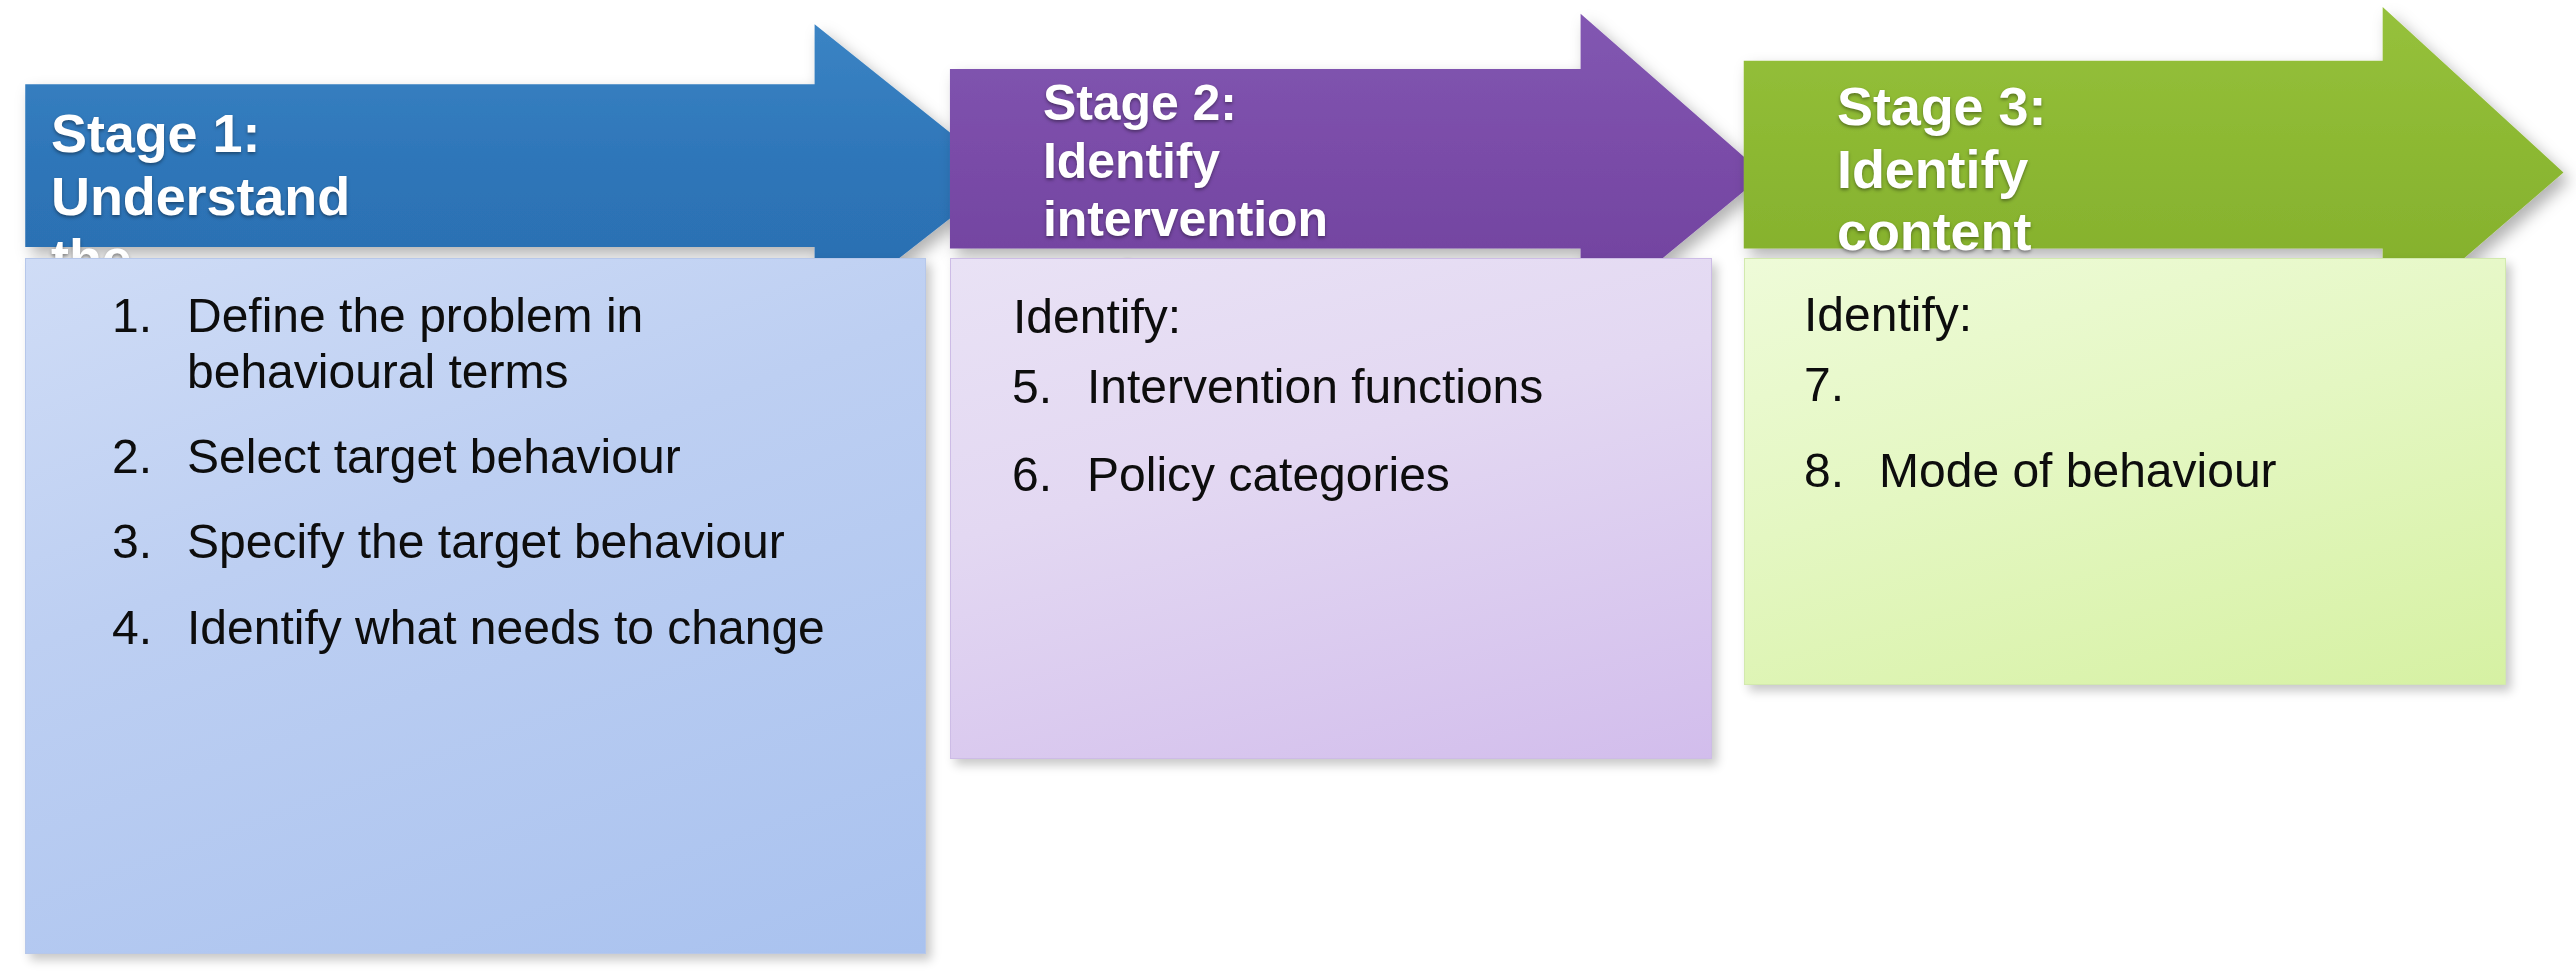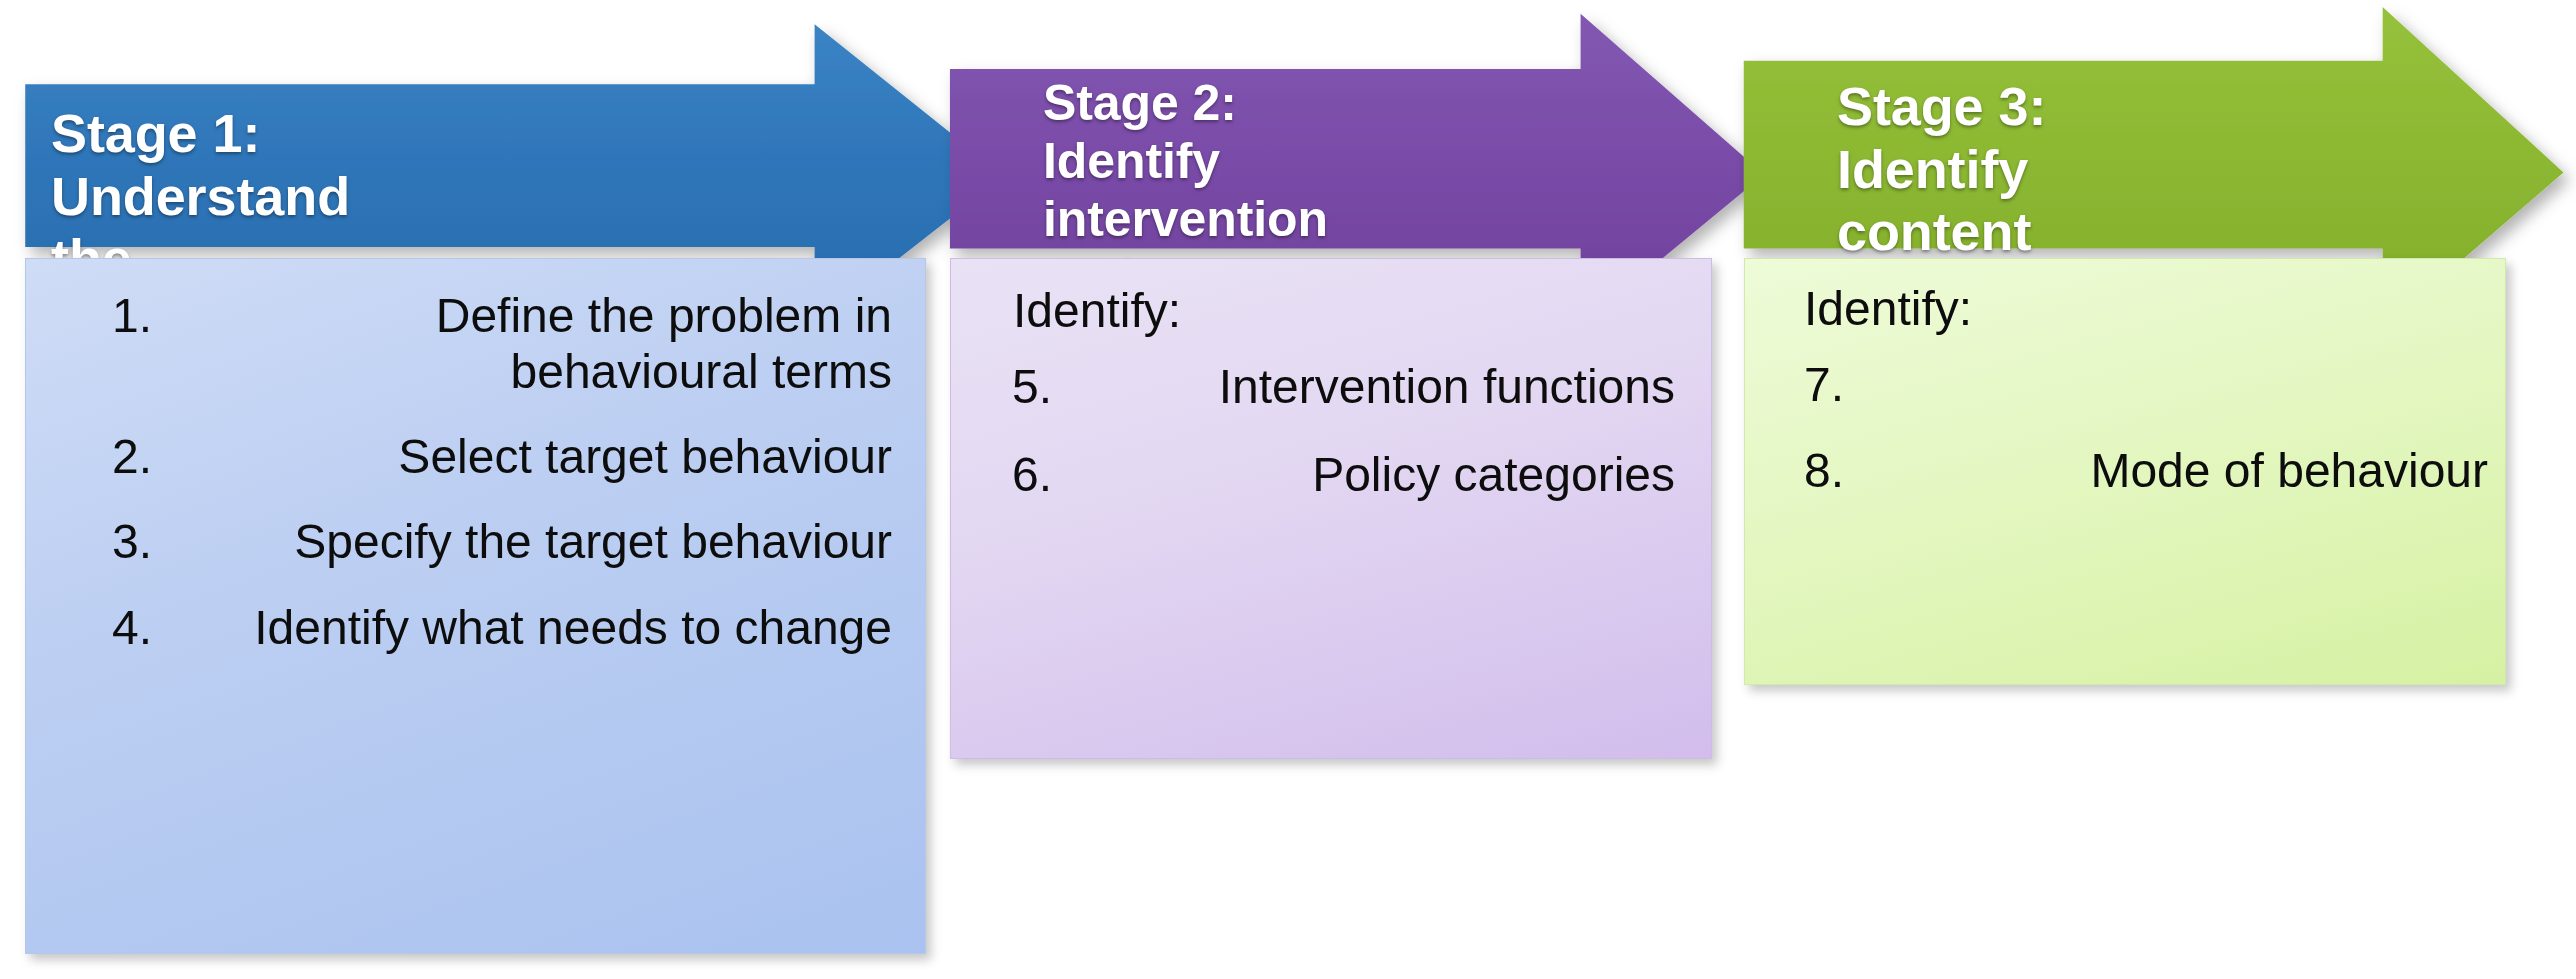--- a/index.html
+++ b/index.html
@@ -56,20 +56,21 @@
     box-sizing: border-box;
     box-shadow: 4.8px 6.2px 9.7px rgba(0,0,0,0.22);
   }
 
   .lead {
     position: absolute;
     color: #0d0d0d;
     font-size: 48px;
     line-height: 1.0;
     white-space: nowrap;
+    margin-top: 6px;
   }
 
   ol.num-list {
     position: absolute;
     margin: 0;
     padding: 0;
     list-style: none;
   }
   ol.num-list li {
     position: relative;
@@ -79,21 +80,20 @@
     display: flex;
     align-items: flex-start;
   }
   .li-num {
     flex: 0 0 auto;
     text-align: left;
   }
   .li-text {
     flex: 1 1 auto;
     white-space: pre-line;
-    text-align: right;
   }
 
   
   #stage1-panel {
     left: 25px;
     top: 258px;
     width: 901px;
     height: 696px;
     background: linear-gradient(160deg, #cfdcf6 0%, #bdcff2 38%, #a9c2ef 100%);
     border: 0.7px solid #b6c7ea;

